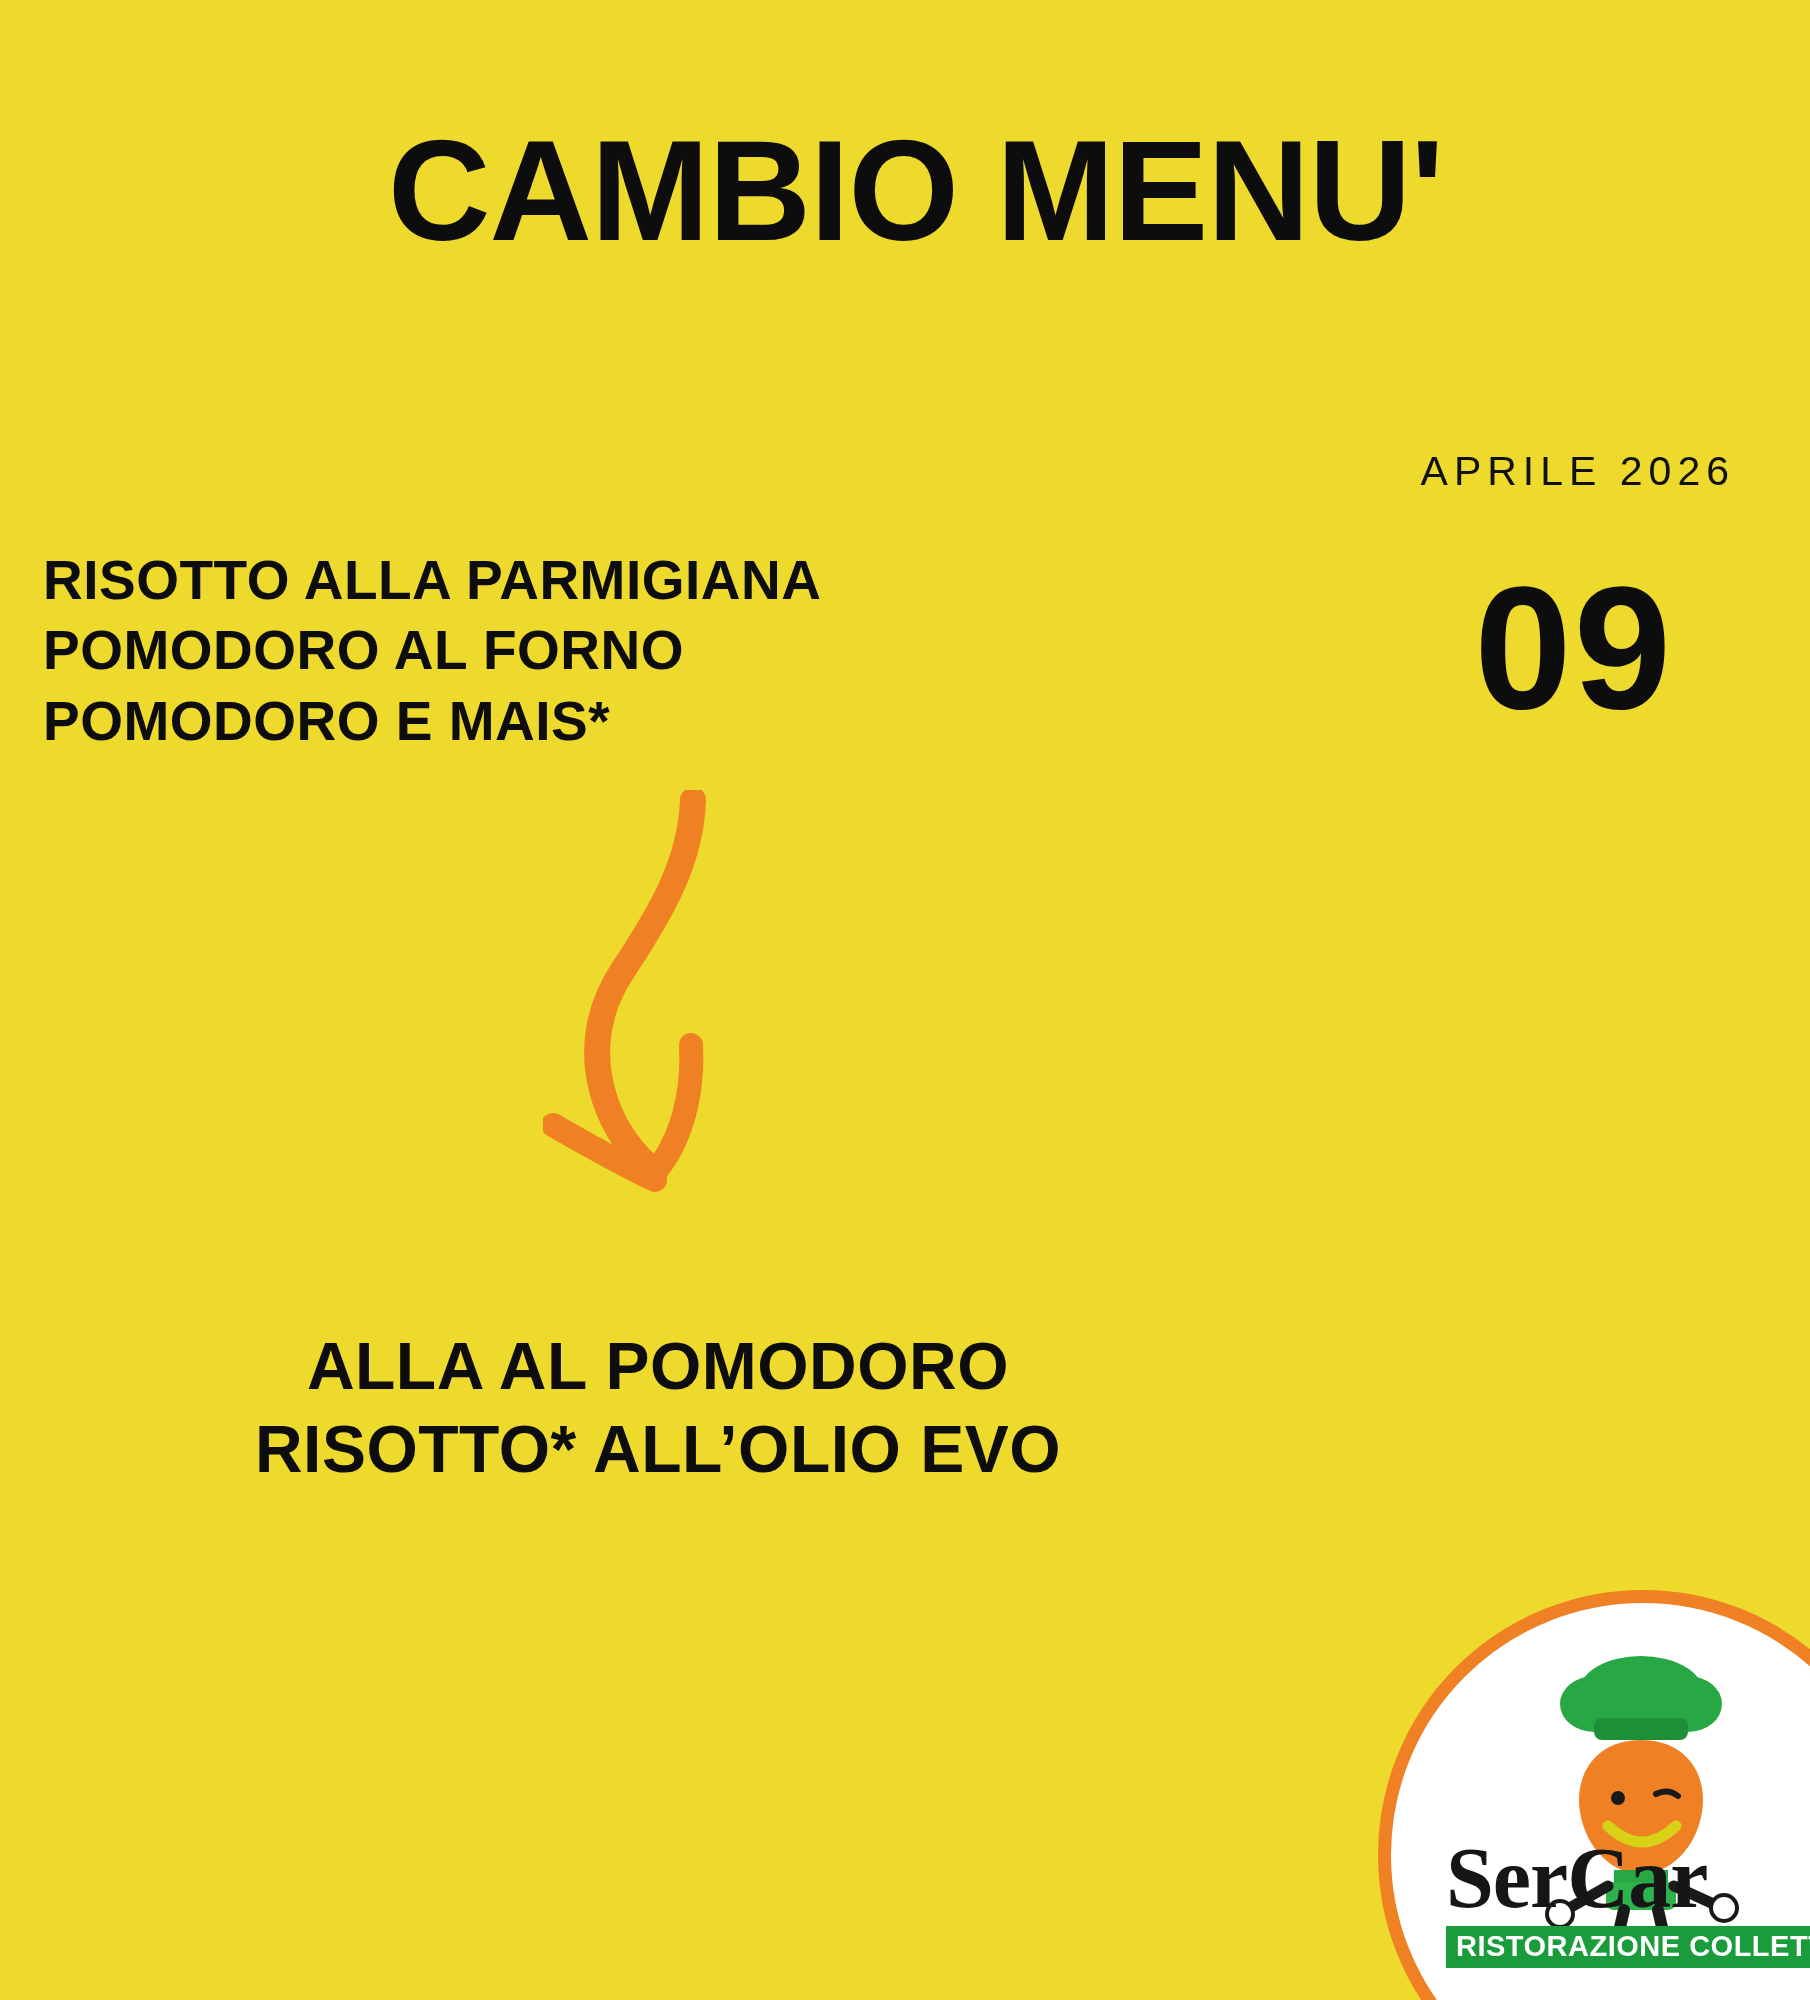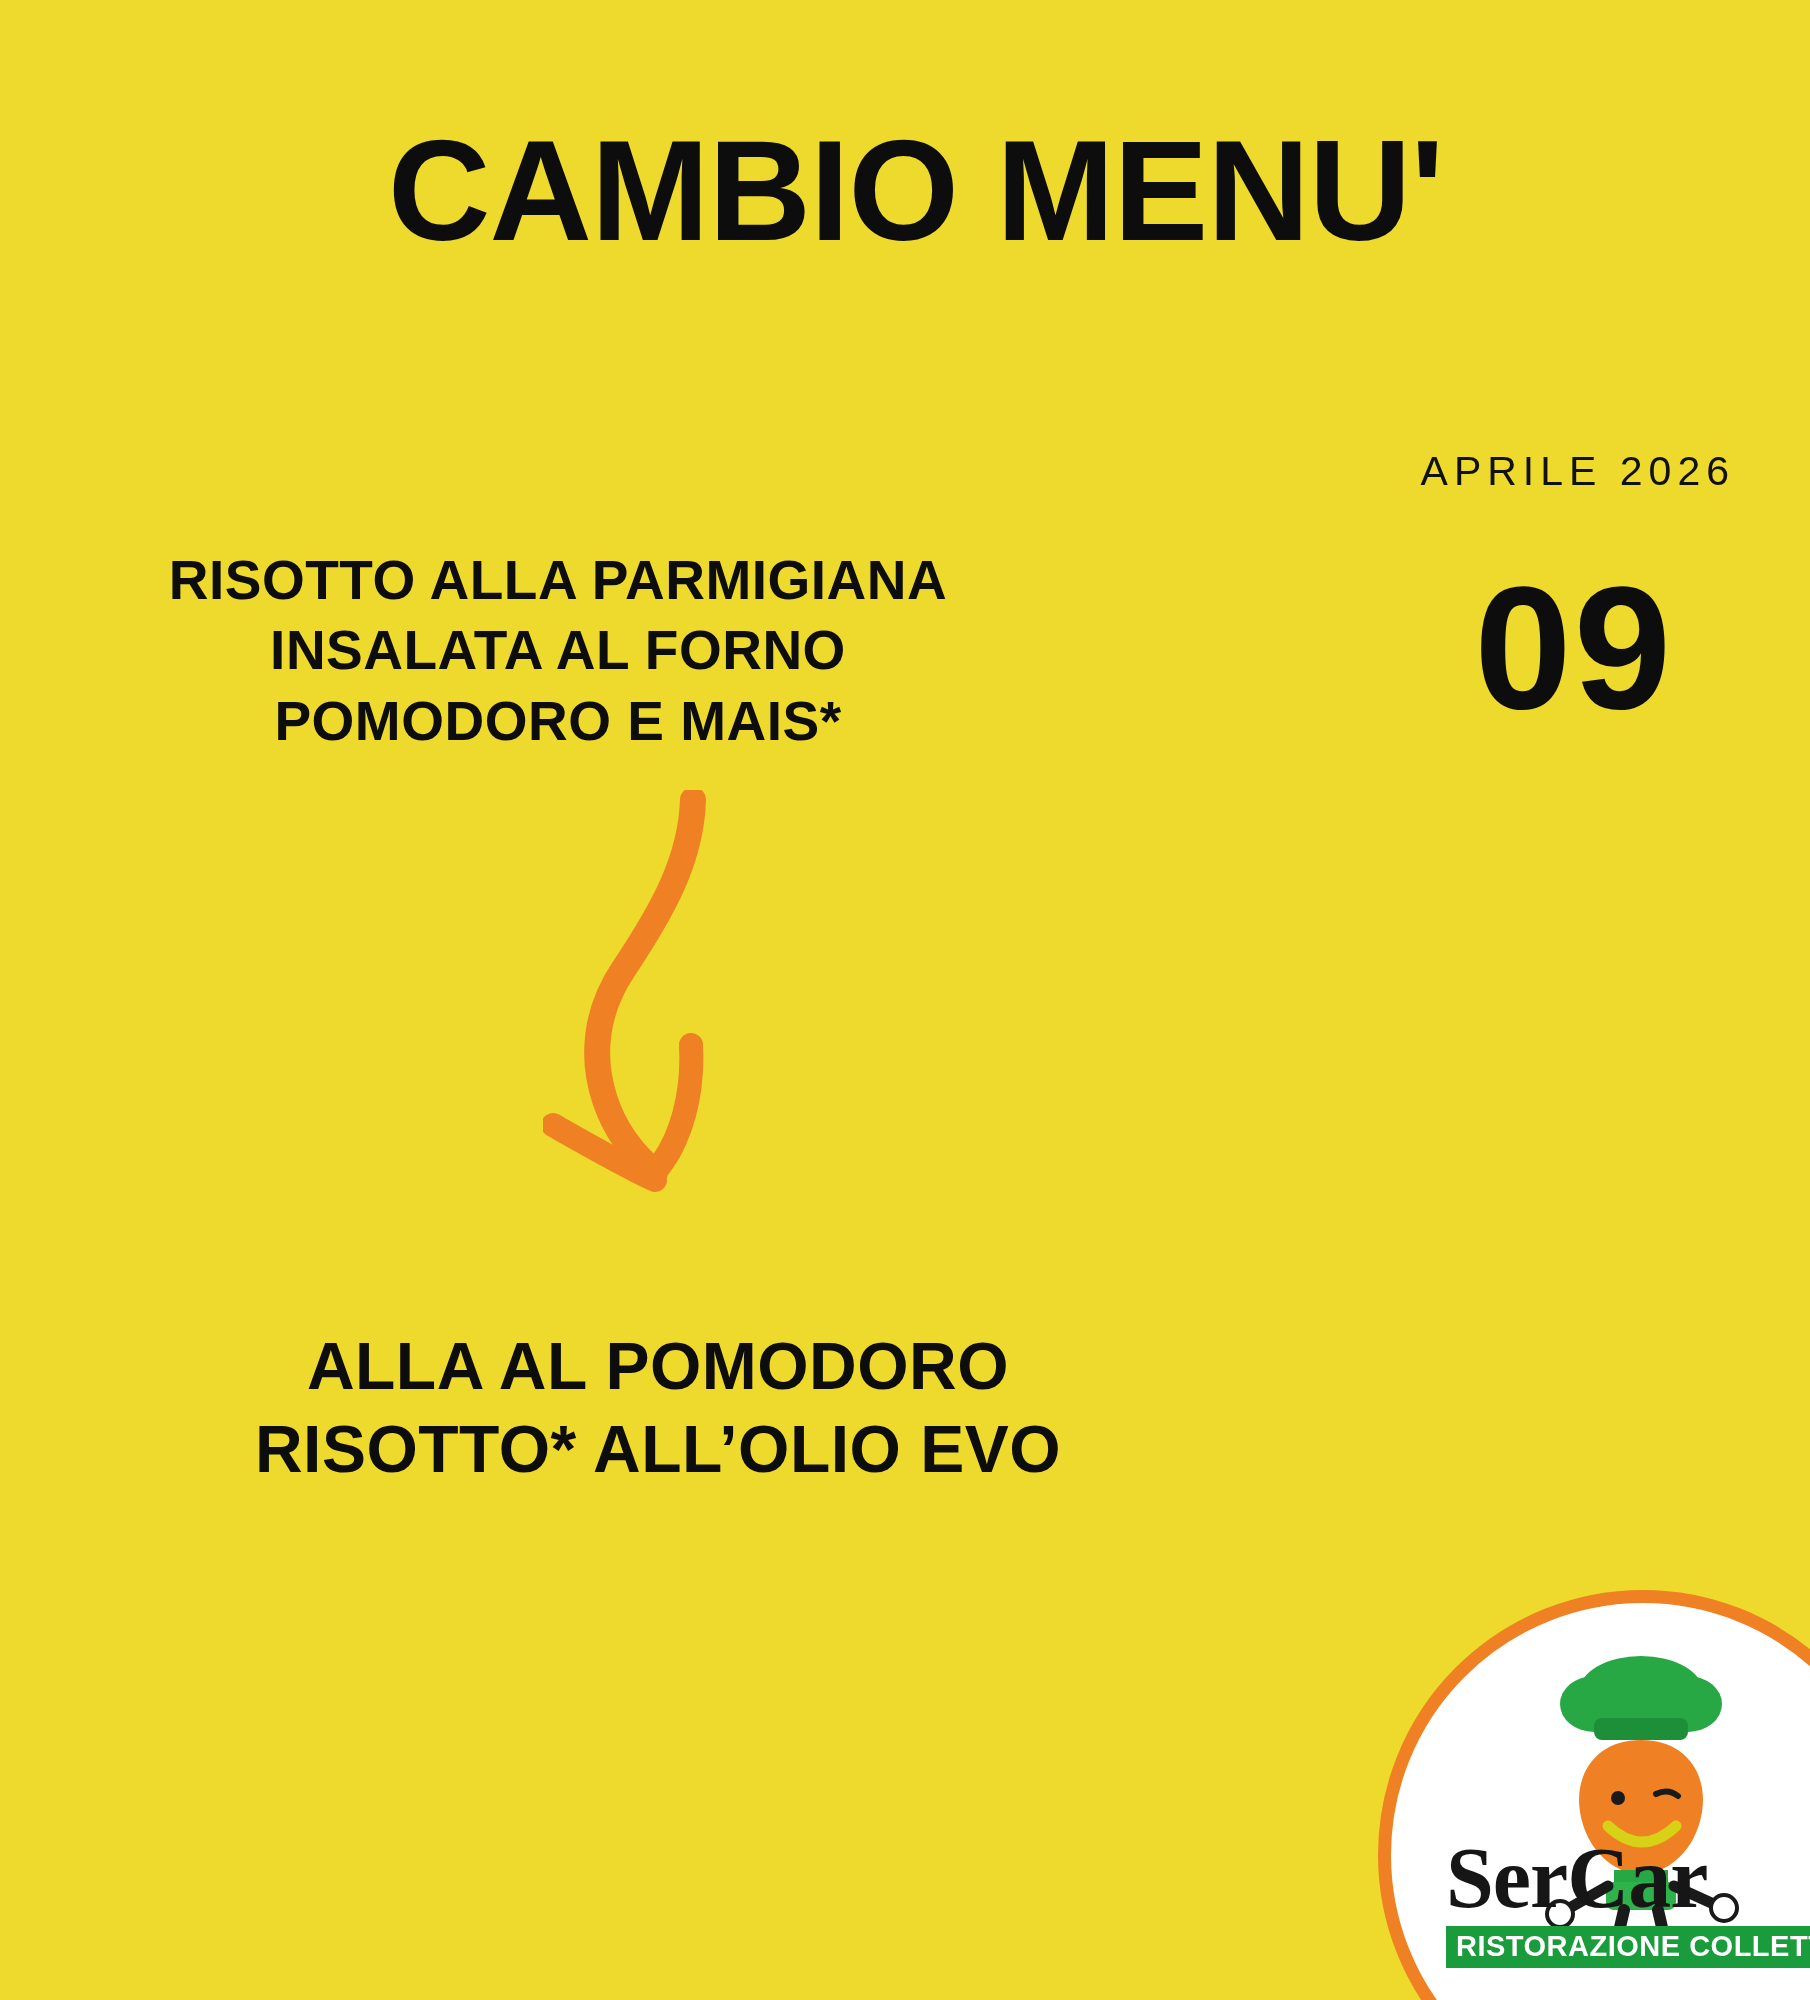--- a/index.html
+++ b/index.html
@@ -59,21 +59,20 @@
     letter-spacing: 2px;
     line-height: 1;
     white-space: nowrap;
   }
 
   .menu-old {
     position: absolute;
     left: 0px;
     top: 545px;
     width: 1030px;
-    text-align: center;
     color: #0d0d0d;
     font-size: 55px;
     font-weight: 700;
     line-height: 1.28;
     letter-spacing: 0.5px;
   }
 
   .menu-new {
     position: absolute;
     left: 0px;
@@ -162,21 +161,21 @@
 
 <div class="poster">
 
   <div class="title">CAMBIO MENU'</div>
 
   <div class="month">APRILE 2026</div>
   <div class="day">09</div>
 
   <div class="menu-old">
     <span class="menu-line">RISOTTO ALLA PARMIGIANA</span>
-    <span class="menu-line">INSALATA AL FORNO</span>
+    <span class="menu-line">POMODORO AL FORNO</span>
     <span class="menu-line">POMODORO E MAIS*</span>
   </div>
 
   <div class="arrow">
     <svg viewBox="0 0 220 450" width="220" height="450" xmlns="http://www.w3.org/2000/svg">
       <path d="M150 10 C 148 70, 120 120, 80 180 C 52 222, 48 268, 62 310 C 72 340, 90 364, 112 382" stroke="#ef8124" stroke-width="26" fill="none" stroke-linecap="round"></path>
       <path d="M148 255 C 150 290, 144 330, 126 362 C 120 372, 114 380, 108 386" stroke="#ef8124" stroke-width="24" fill="none" stroke-linecap="round"></path>
       <path d="M10 335 C 40 352, 78 374, 112 390" stroke="#ef8124" stroke-width="24" fill="none" stroke-linecap="round"></path>
     </svg>
   </div>

